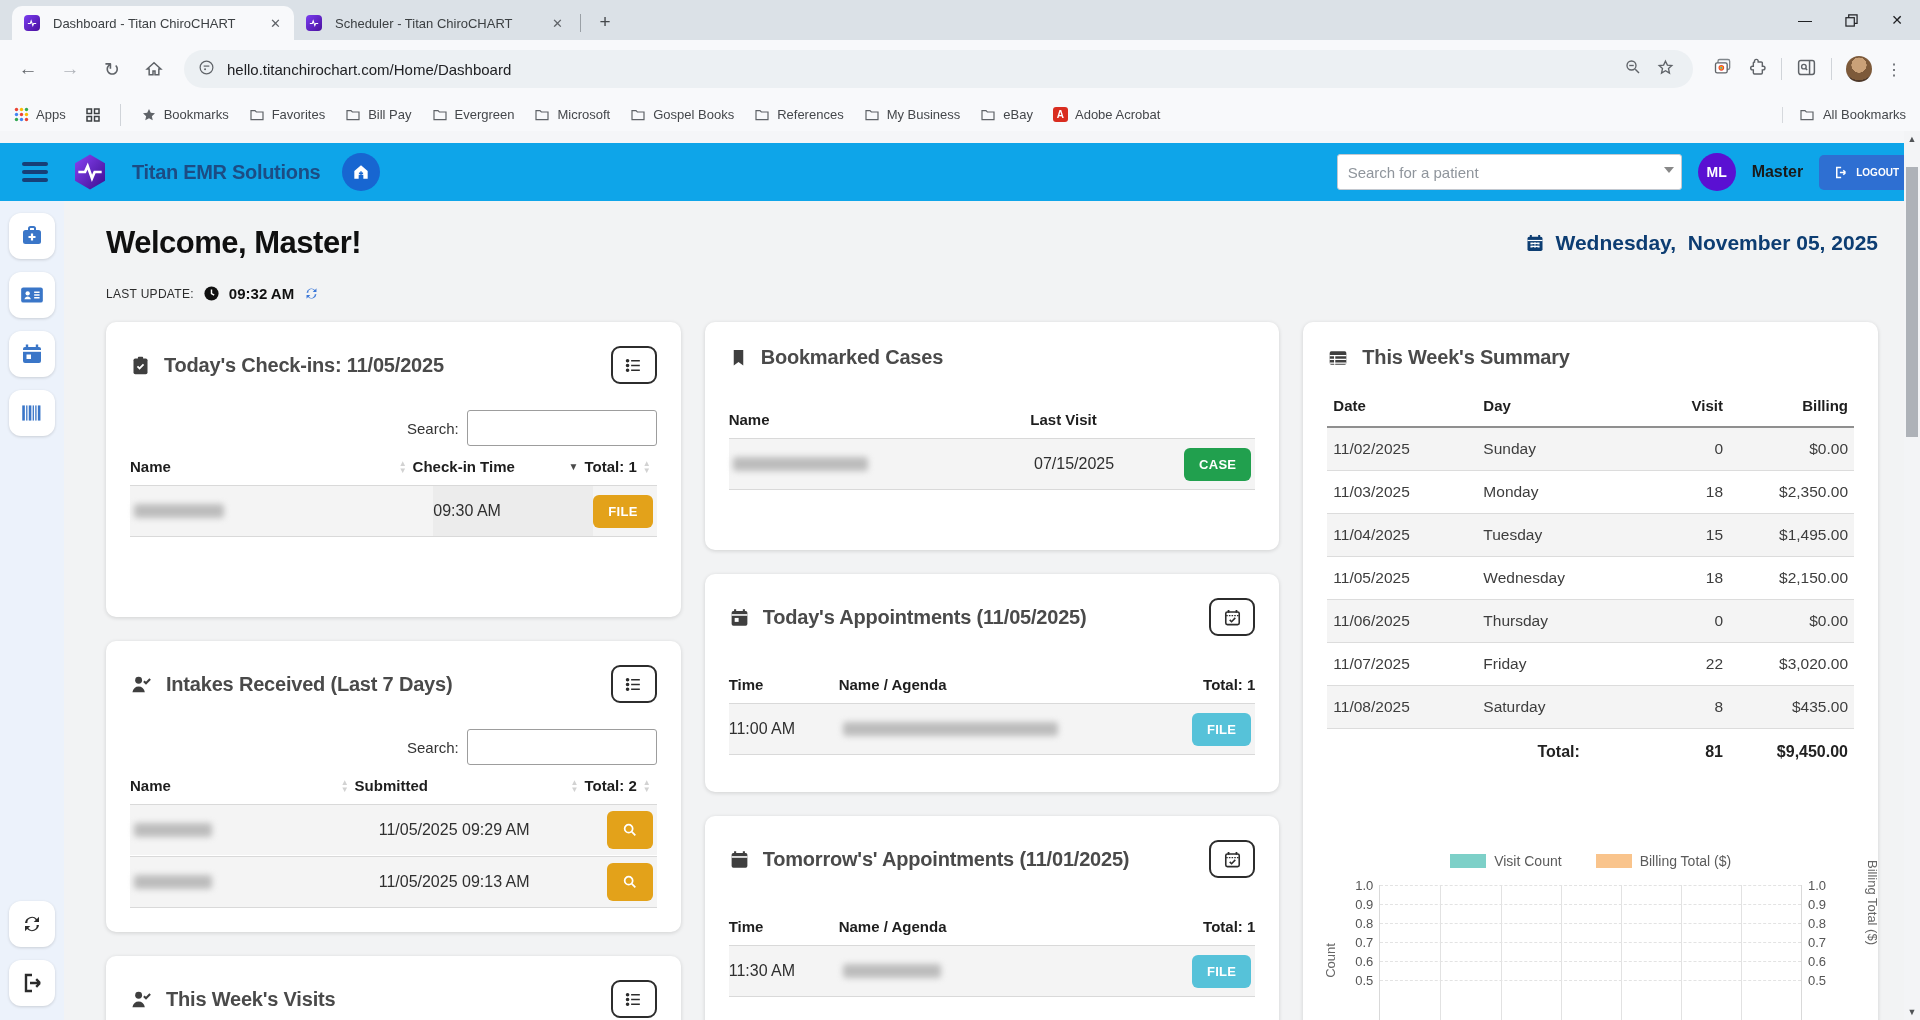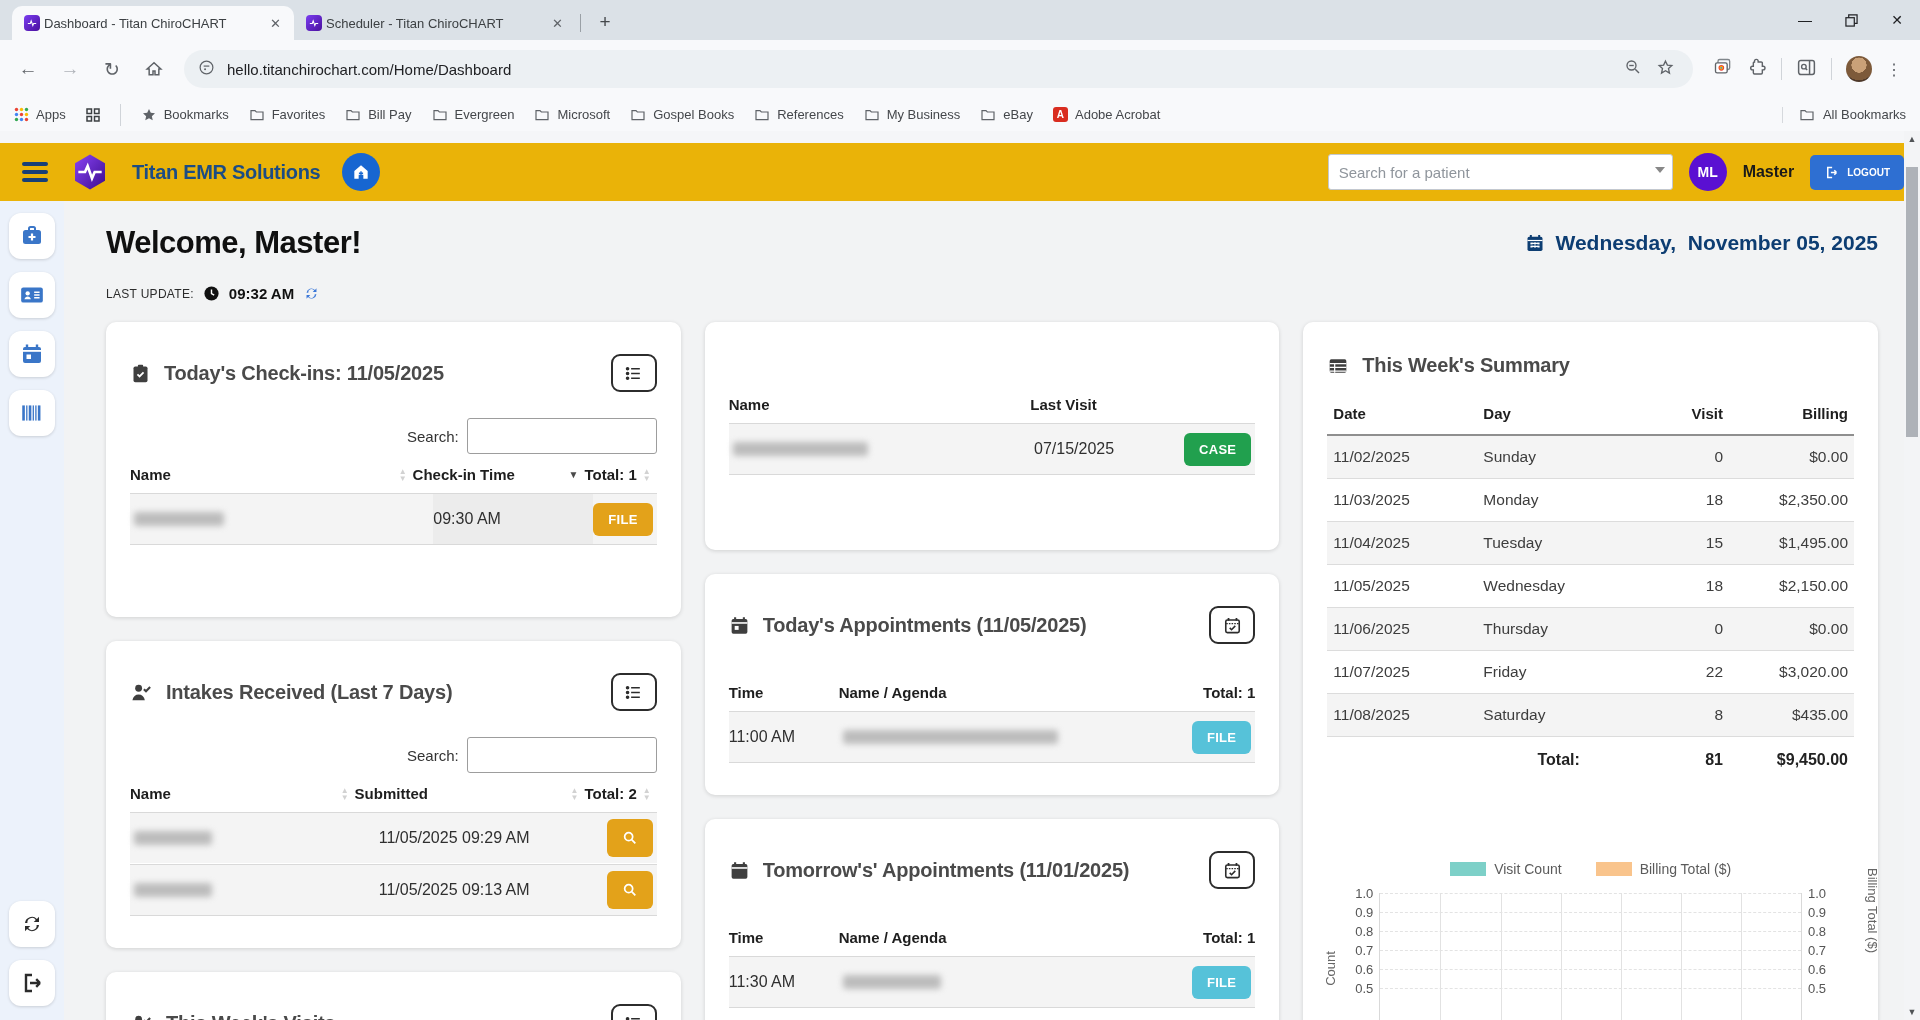--- a/index.html
+++ b/index.html
@@ -1,20 +1,20 @@
 <!DOCTYPE html>
 <html><head>
 <meta charset="utf-8">
 <style>
   * { margin:0; padding:0; box-sizing:border-box; }
   html,body { width:1920px; height:1020px; overflow:hidden; font-family:"Liberation Sans",sans-serif; background:#dfe3e8; }
 
   
   .tabbar { height:40px; background:#dbe1e7; display:flex; align-items:flex-end; padding-left:12px; position:relative; }
-  .tab { width:282px; height:34px; display:flex; align-items:center; gap:4px; padding:0 10px 0 12px; font-size:13px; color:#3c4043; border-radius:10px 10px 0 0; }
+  .tab { width:282px; height:34px; display:flex; align-items:center; gap:13px; padding:0 10px 0 12px; font-size:13px; color:#3c4043; border-radius:10px 10px 0 0; }
   .tab.active { background:#f8f9fb; }
   .favicon { width:16px; height:16px; border-radius:4px; background:linear-gradient(135deg,#7a3df0,#4a0f9e); display:flex; align-items:center; justify-content:center; flex:none; }
   .tab-title { flex:1; white-space:nowrap; overflow:hidden; }
   .tab-close { width:17px; height:17px; border-radius:50%; display:flex; align-items:center; justify-content:center; font-size:13px; color:#5f6368; flex:none; }
   .tab-sep { width:1px; height:18px; background:#9aa0a6; margin:0 4px 8px 4px; }
   .newtab-btn { width:28px; height:28px; margin-bottom:4px; margin-left:6px; border-radius:50%; display:flex; align-items:center; justify-content:center; font-size:19px; color:#45484c; }
   .win-controls { position:absolute; right:0; top:0; height:40px; display:flex; }
   .win-btn { width:46px; height:100%; display:flex; align-items:center; justify-content:center; font-size:14px; color:#202124; }
 
   .toolbar { height:58px; background:#f8f9fb; display:flex; align-items:center; padding:0 10px; gap:6px; }
@@ -28,21 +28,21 @@
   .profile-avatar { width:26px; height:26px; border-radius:50%; background:radial-gradient(circle at 50% 35%, #caa178 0 35%, #7d5a3a 36% 70%, #4e3categories 0); background:radial-gradient(circle at 50% 35%, #caa178 0 35%, #7d5a3a 36% 70%, #4e392a 71%); flex:none; }
   .kebab { font-size:16px; color:#5f6368; letter-spacing:0; }
 
   .bookmarksbar { height:33px; background:#f8f9fb; display:flex; align-items:center; padding:0 14px; gap:20px; font-size:13px; color:#44474b; }
   .bm { display:flex; align-items:center; gap:7px; white-space:nowrap; }
   .bm-right { margin-left:auto; display:flex; align-items:center; gap:8px; border-left:1px solid #d6d9dd; padding-left:16px; }
   .acrobat { width:15px; height:15px; background:#d92d20; border-radius:3px; color:#fff; font-size:10px; font-weight:bold; display:flex; align-items:center; justify-content:center; }
   .page-strip { height:12px; background:#f5f6f8; }
 
   
-  .appheader { height:58px; background:#eab308; display:flex; align-items:center; padding:0 16px 0 22px; gap:22px; }
+  .appheader { height:58px; background:#0ea5e9; display:flex; align-items:center; padding:0 7px 0 22px; gap:22px; }
   .hamburger { display:flex; flex-direction:column; gap:4px; width:26px; }
   .hamburger span { height:4px; border-radius:2px; background:#173f77; }
   .app-title { font-size:20px; font-weight:bold; color:#1c4c84; letter-spacing:-0.3px; white-space:nowrap; }
   .home-btn { width:38px; height:38px; border-radius:50%; background:#1766d1; display:flex; align-items:center; justify-content:center; }
   .header-right { margin-left:auto; display:flex; align-items:center; gap:16px; }
   .patient-search { width:345px; height:36px; position:relative; }
   .patient-search input { width:100%; height:100%; border:1px solid #c3c8cf; border-radius:3px; padding:0 26px 0 10px; font-size:15px; color:#333; font-family:inherit; }
   .patient-search input::placeholder { color:#8f959c; }
   .ps-caret { position:absolute; right:8px; top:13px; width:0; height:0; border-left:5px solid transparent; border-right:5px solid transparent; border-top:6px solid #888; }
   .avatar-ml { width:38px; height:38px; border-radius:50%; background:#5a10d2; color:#fff; font-weight:bold; font-size:14px; display:flex; align-items:center; justify-content:center; }
@@ -57,21 +57,21 @@
   .main { flex:1; background:#f2f3f4; padding:24px 42px 0; overflow:hidden; }
   .hero-row { display:flex; justify-content:space-between; align-items:center; }
   .welcome { font-size:31px; font-weight:bold; color:#101010; letter-spacing:-0.5px; }
   .date-row { display:flex; align-items:center; gap:10px; color:#0d3d72; font-weight:bold; font-size:21px; white-space:pre; }
   .lastupdate { margin-top:24px; display:flex; align-items:center; gap:9px; }
   .lu-label { font-size:12px; color:#2c2c2c; letter-spacing:0.3px; }
   .lu-time { font-size:15px; font-weight:bold; color:#111; }
 
   .cards { margin-top:20px; display:flex; gap:24px; align-items:flex-start; }
   .col { flex:1; min-width:0; display:flex; flex-direction:column; gap:24px; }
-  .card { background:#fff; border-radius:10px; box-shadow:0 1px 4px rgba(0,0,0,.14); padding:32px 24px; }
+  .card { background:#fff; border-radius:10px; box-shadow:0 1px 4px rgba(0,0,0,.14); padding:24px 24px; }
   .card-head { display:flex; align-items:center; gap:13px; }
   .card-title { font-size:20px; font-weight:bold; color:#4a4a4a; letter-spacing:-0.2px; flex:1; white-space:nowrap; overflow:hidden; }
   .tool-btn { width:46px; height:38px; border:2px solid #2c2c2c; border-radius:9px; background:#fff; display:flex; align-items:center; justify-content:center; flex:none; }
 
   .search-row { display:flex; justify-content:flex-end; align-items:center; gap:8px; margin-top:26px; font-size:15px; color:#333; }
   .search-input { width:190px; height:36px; border:1px solid #9d9d9d; border-radius:3px; font-family:inherit; font-size:14px; padding:0 8px; }
 
   .thead { display:flex; align-items:center; font-size:15px; font-weight:bold; color:#1e1e1e; padding:12px 0 10px; }
   .sort { display:flex; flex-direction:column; font-size:8px; line-height:7px; color:#d2d2d2; margin:0 6px; }
   .sort.dark { color:#4a4a4a; font-size:10px; line-height:9px; }
@@ -573,20 +573,26 @@
                       <path d="M9 6h11M9 12h11M9 18h11"></path>
                     </g>
                   </svg>
               </span>
             </div>
           </div>
         </div>
 
         <div class="col">
           <div class="card" style="min-height:228px">
+            <div class="card-head">
+              <svg width="19" height="21" viewBox="0 0 24 24">
+                  <path d="M6 2.5h12V22l-6-4.4L6 22z" fill="#3f3f3f"></path>
+                </svg>
+              <span class="card-title">Bookmarked Cases</span>
+            </div>
             <div class="thead" style="margin-top:30px">
               <span style="flex:1">Name</span>
               <span style="width:225px">Last Visit</span>
             </div>
             <div class="trow">
               <span style="flex:1">
                   <span class="blur-name" style="width:135px;display:block"></span>
                 </span>
               <span class="cell-time" style="width:150px">07/15/2025</span>
               <button class="btn-act green">CASE</button>

